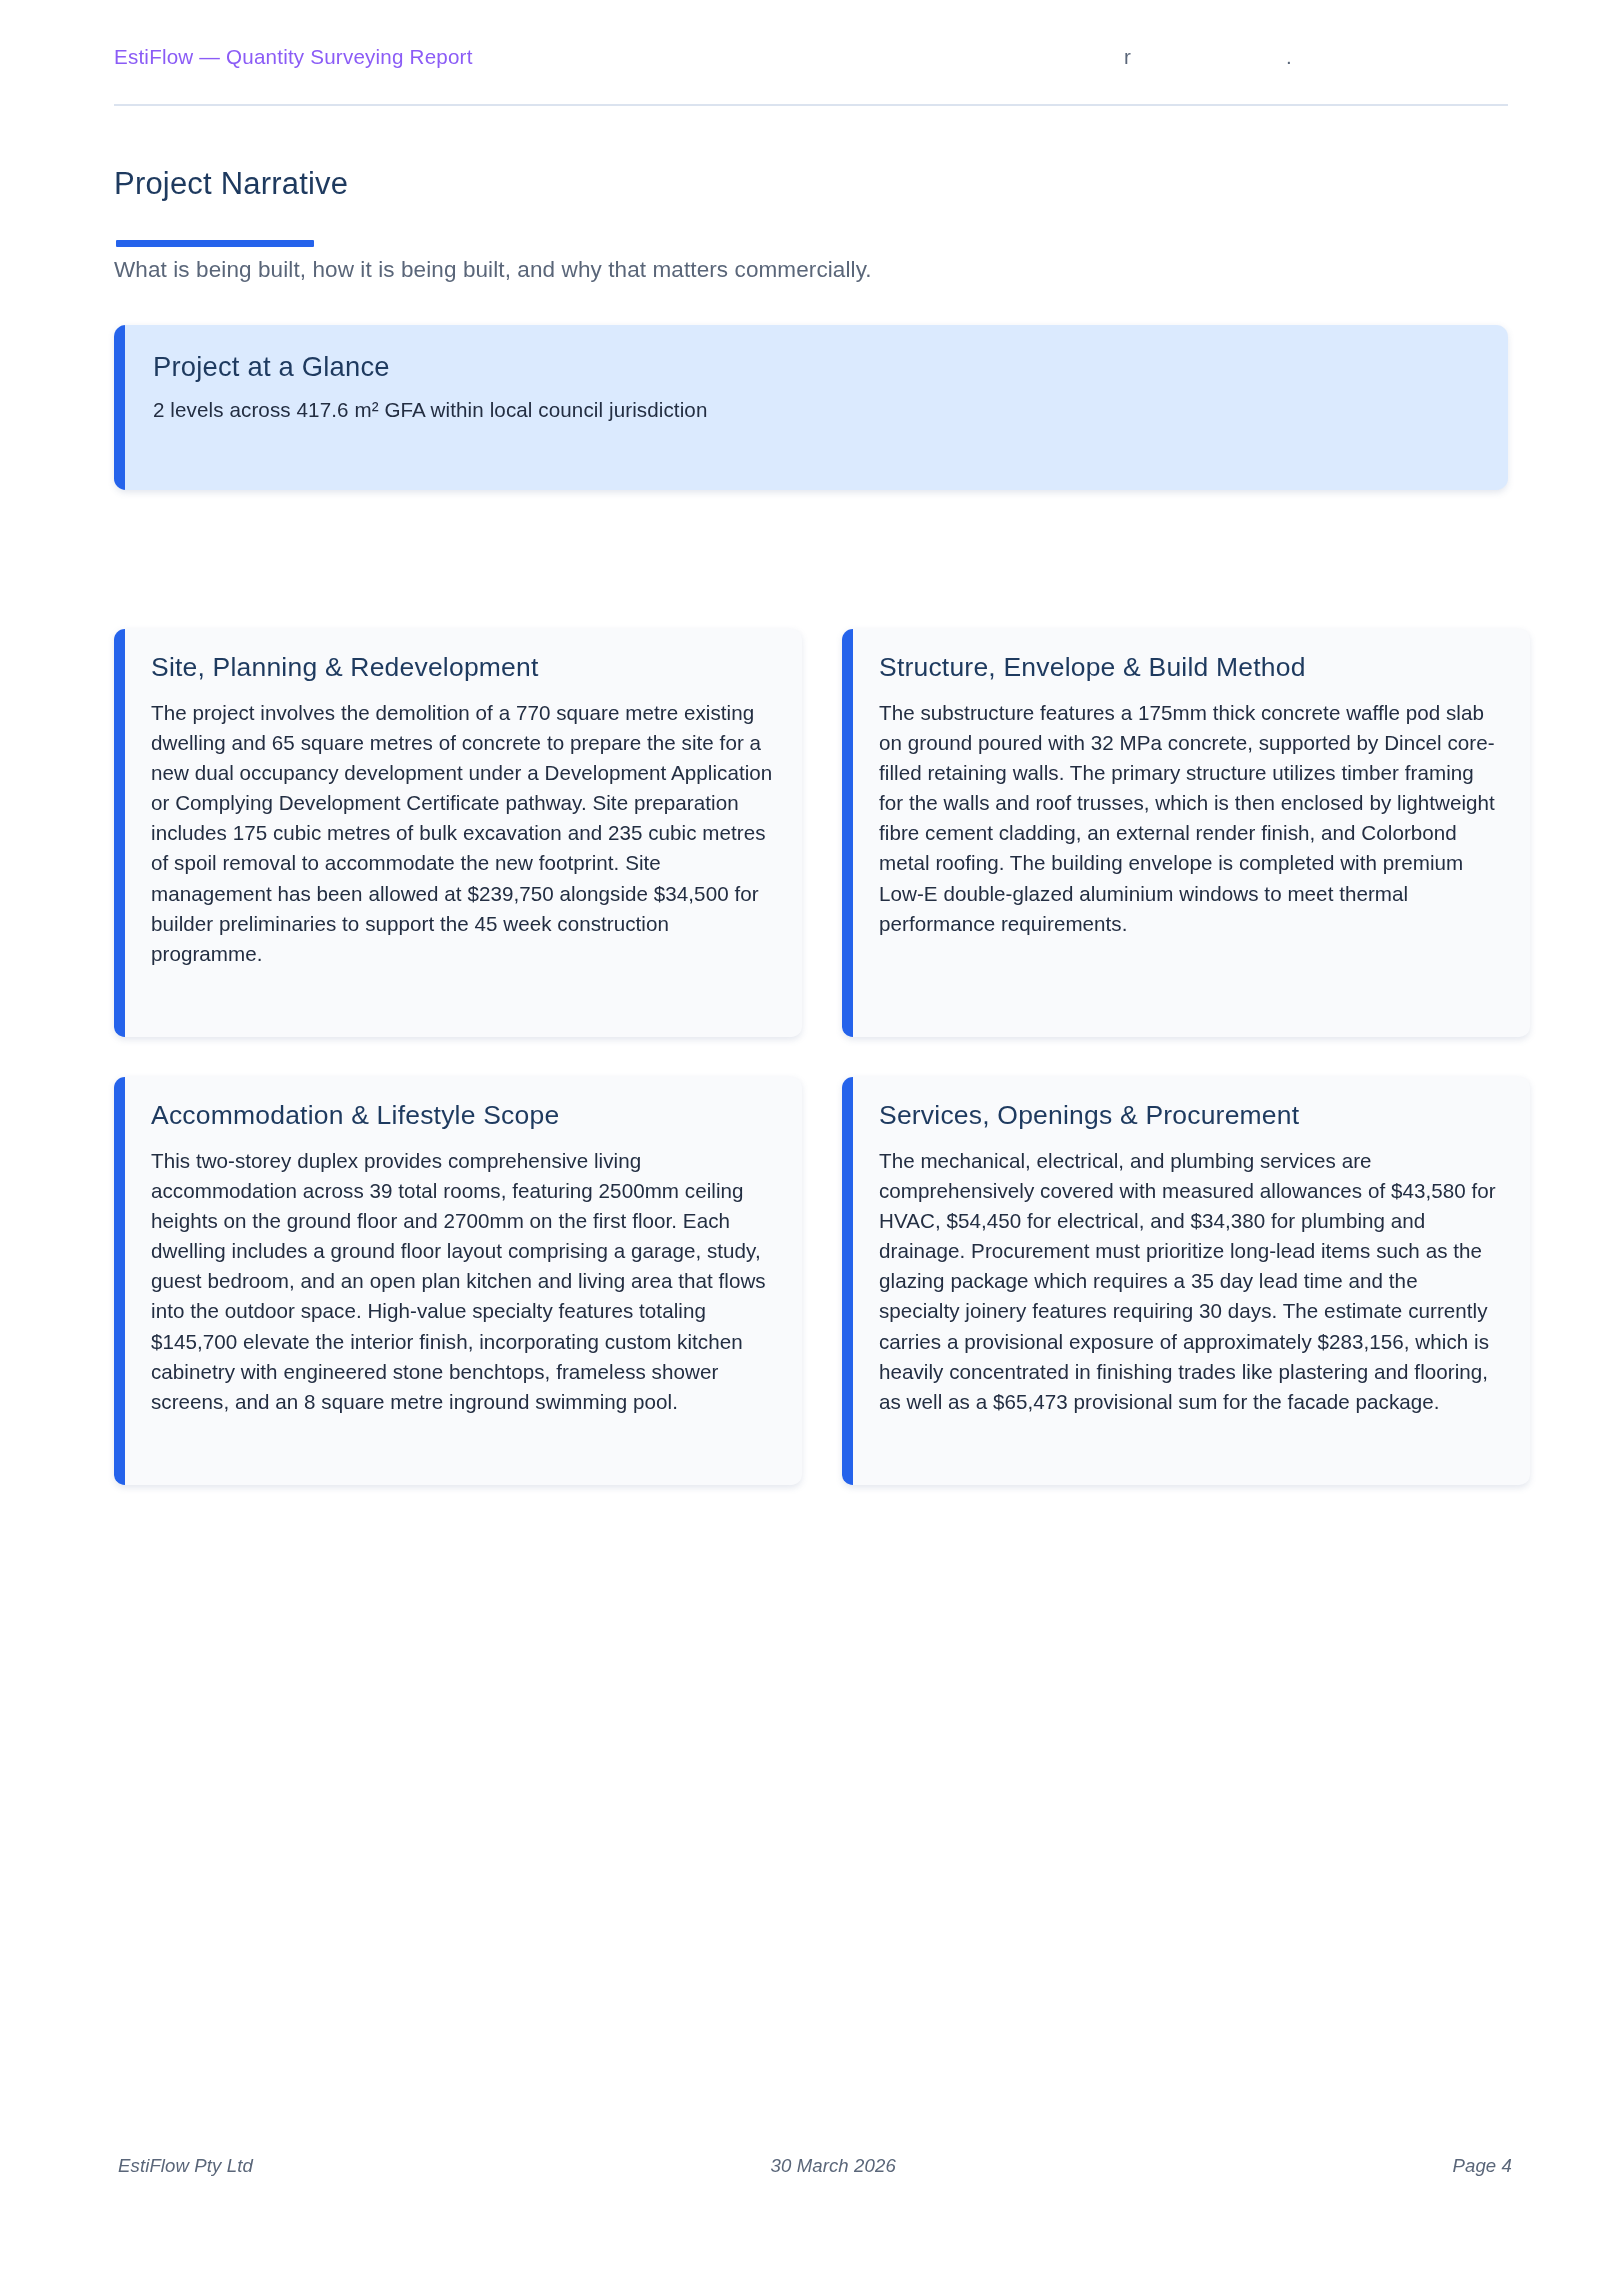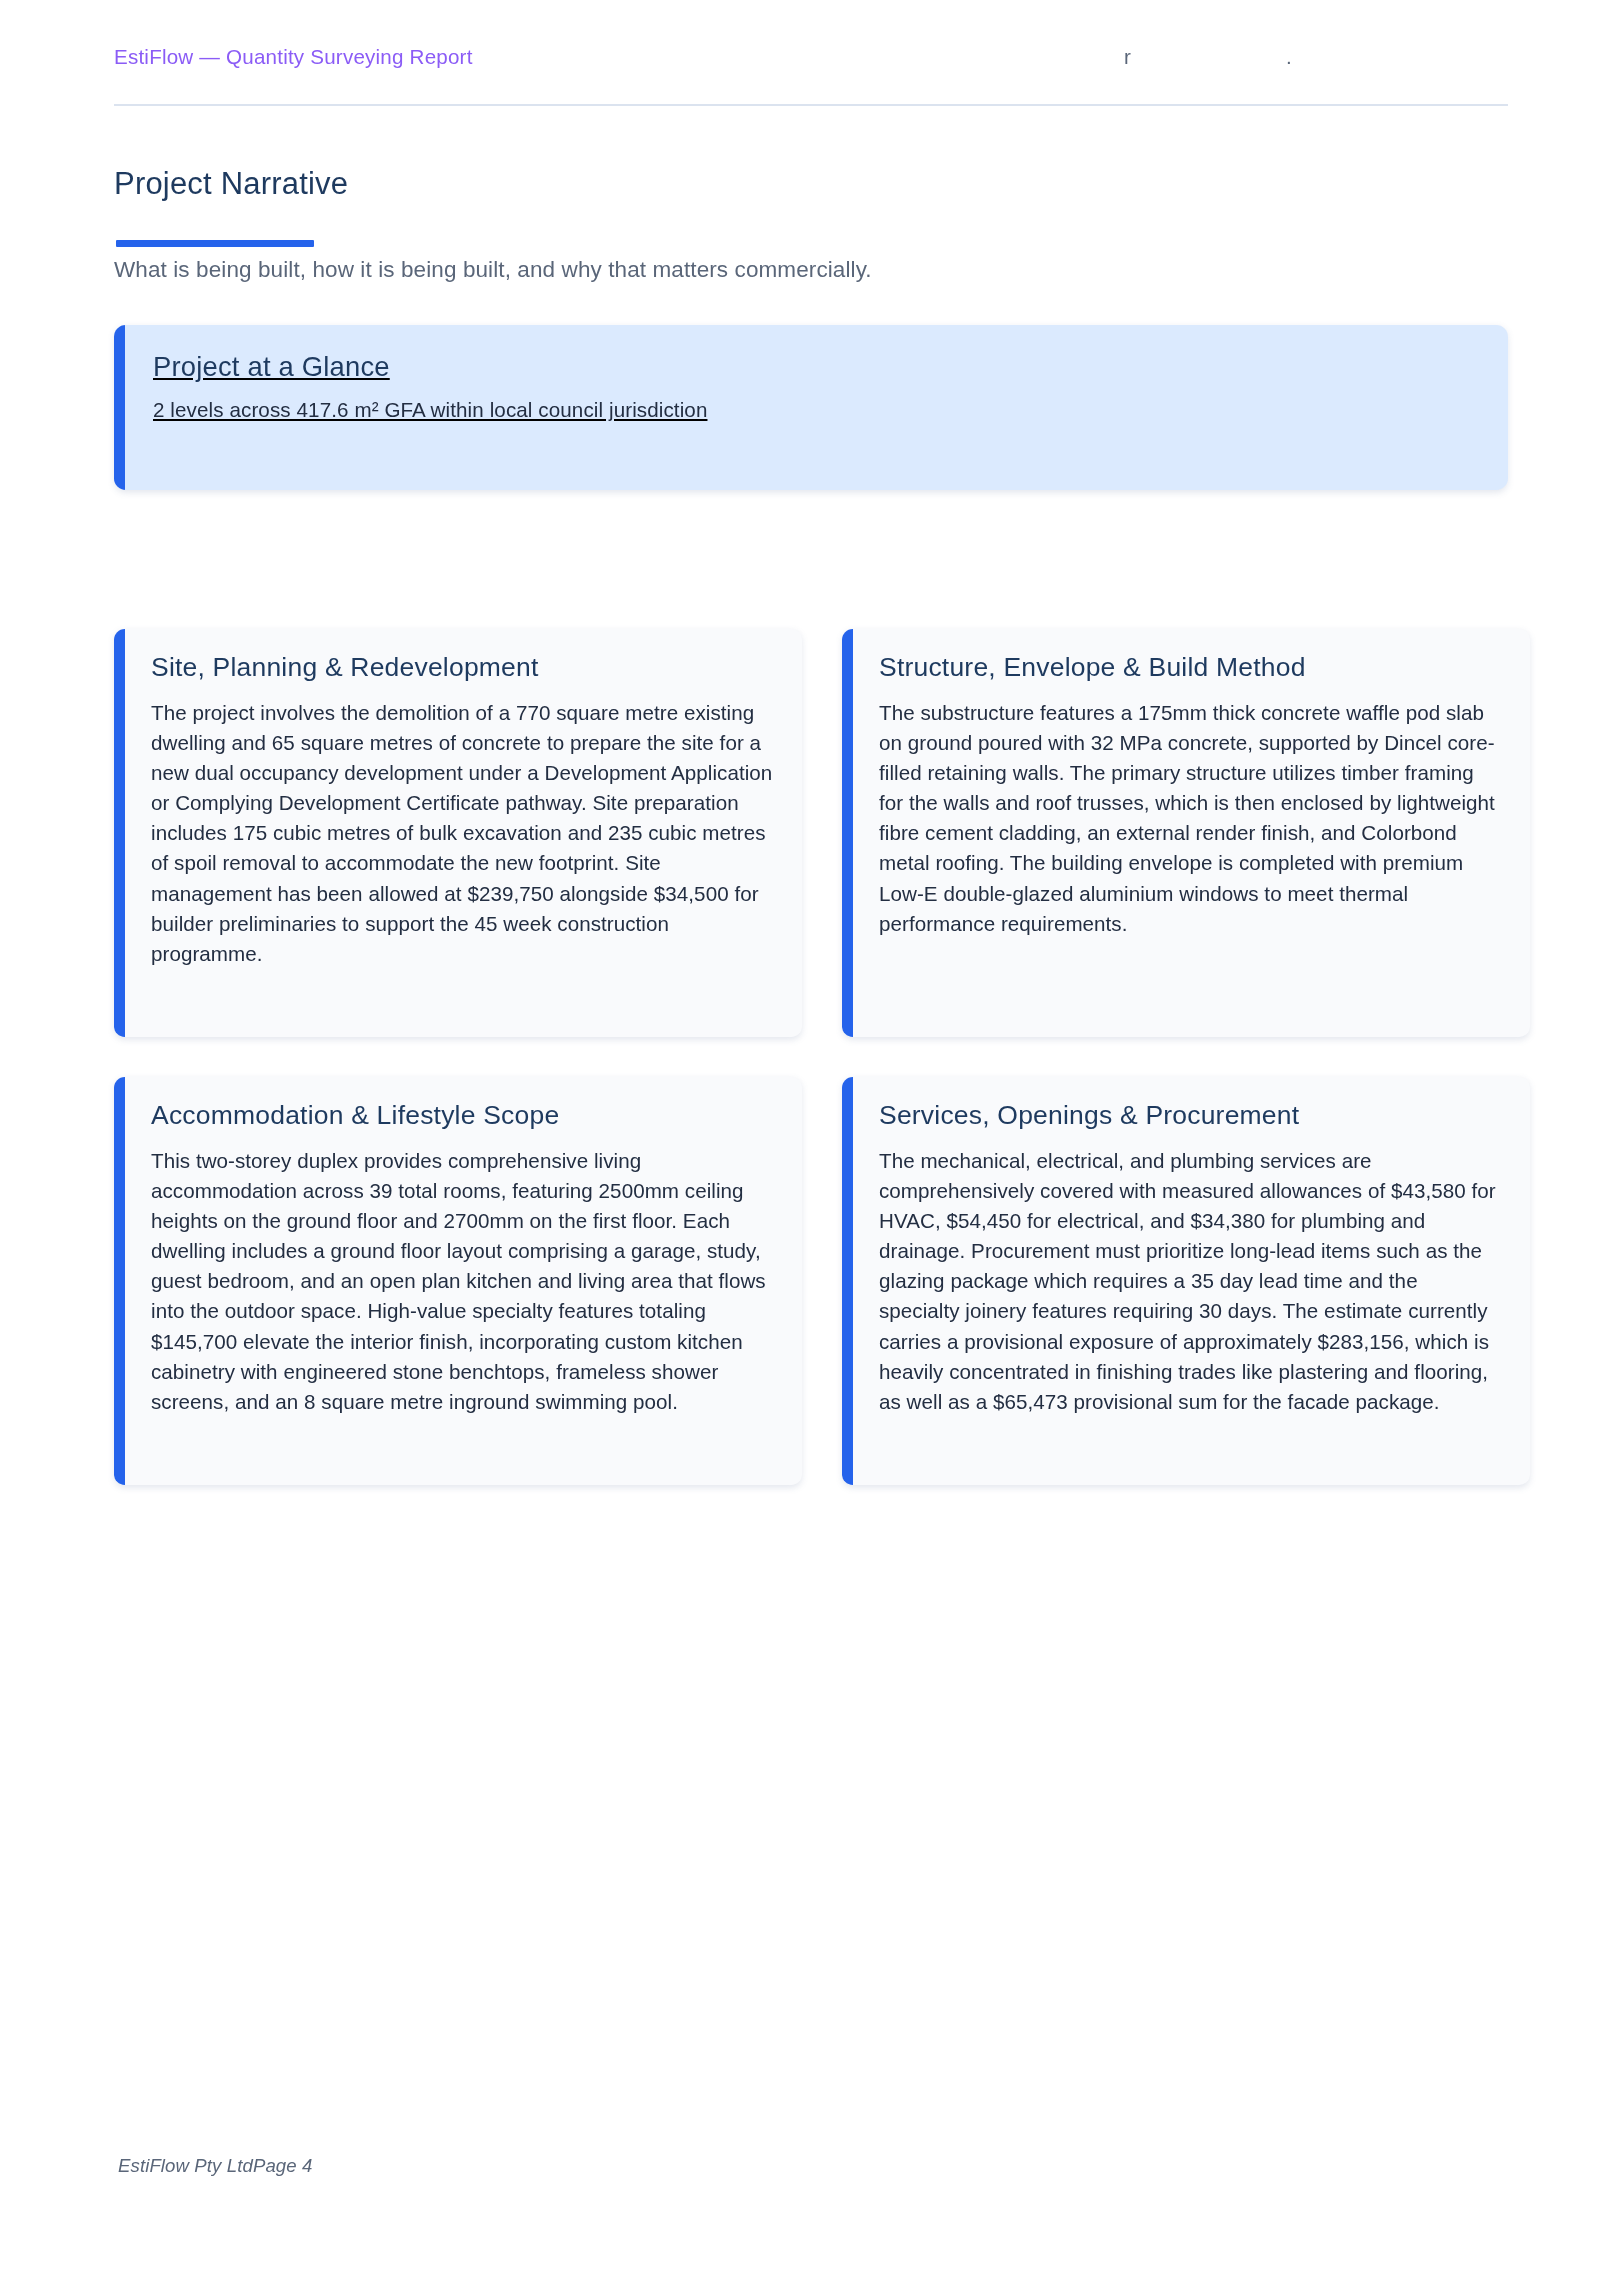--- a/index.html
+++ b/index.html
@@ -107,21 +107,20 @@
     content: "";
     position: absolute;
     left: 0;
     top: 0;
     bottom: 0;
     width: 10.8px;
     background: #2563eb;
   }
   .glance-body {
     padding: 25.5px 33px 0 39px;
-    text-decoration: underline;
   }
   .glance-title {
     font-size: 27.4px;
     color: #1e3a5f;
     font-weight: 400;
     letter-spacing: 0.2px;
     margin: 0 0 15.7px 0;
   }
   .glance-text {
     font-size: 20.6px;
@@ -248,17 +247,18 @@
       <div class="card-body">
         <div class="card-title">Services, Openings &amp; Procurement</div>
         <p class="card-text">The mechanical, electrical, and plumbing services are comprehensively covered with measured allowances of $43,580 for HVAC, $54,450 for electrical, and $34,380 for plumbing and drainage. Procurement must prioritize long-lead items such as the glazing package which requires a 35 day lead time and the specialty joinery features requiring 30 days. The estimate currently carries a provisional exposure of approximately $283,156, which is heavily concentrated in finishing trades like plastering and flooring, as well as a $65,473 provisional sum for the facade package.</p>
       </div>
     </div>
 
   </div>
 
   <div class="doc-footer">
     <div class="footer-left">EstiFlow Pty Ltd</div>
+    <div class="footer-center">30 March 2026</div>
     <div class="footer-right">Page 4</div>
   </div>
 
 </div>
 
 
 </body></html>

